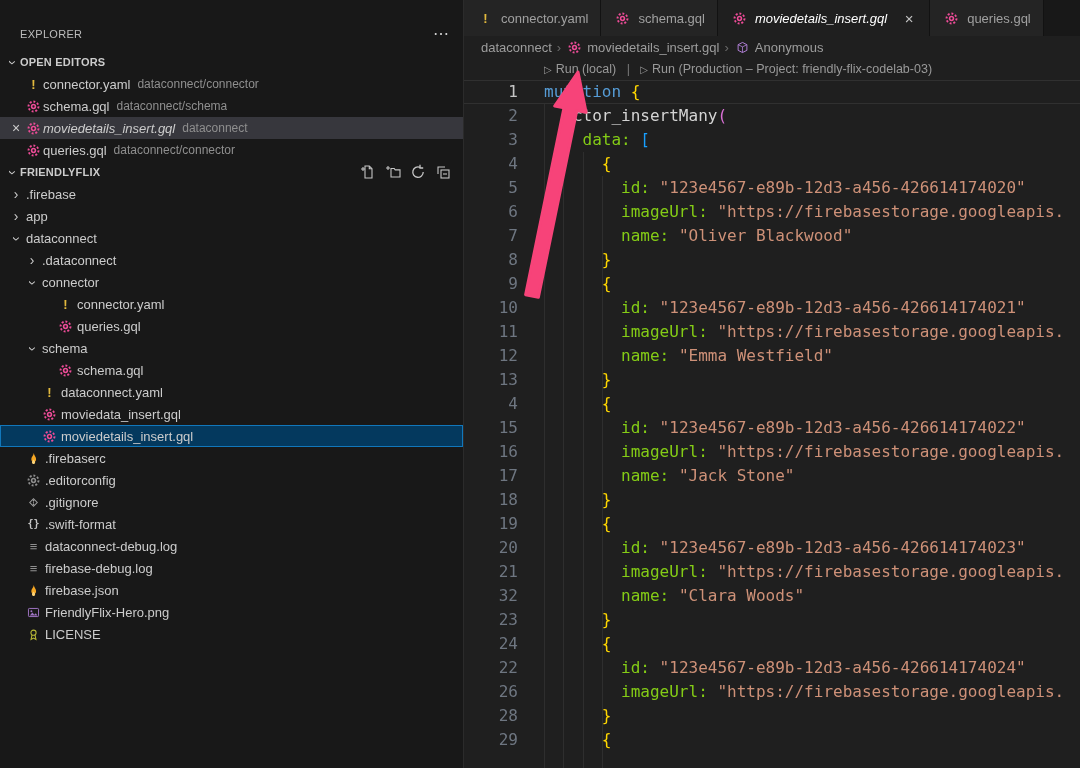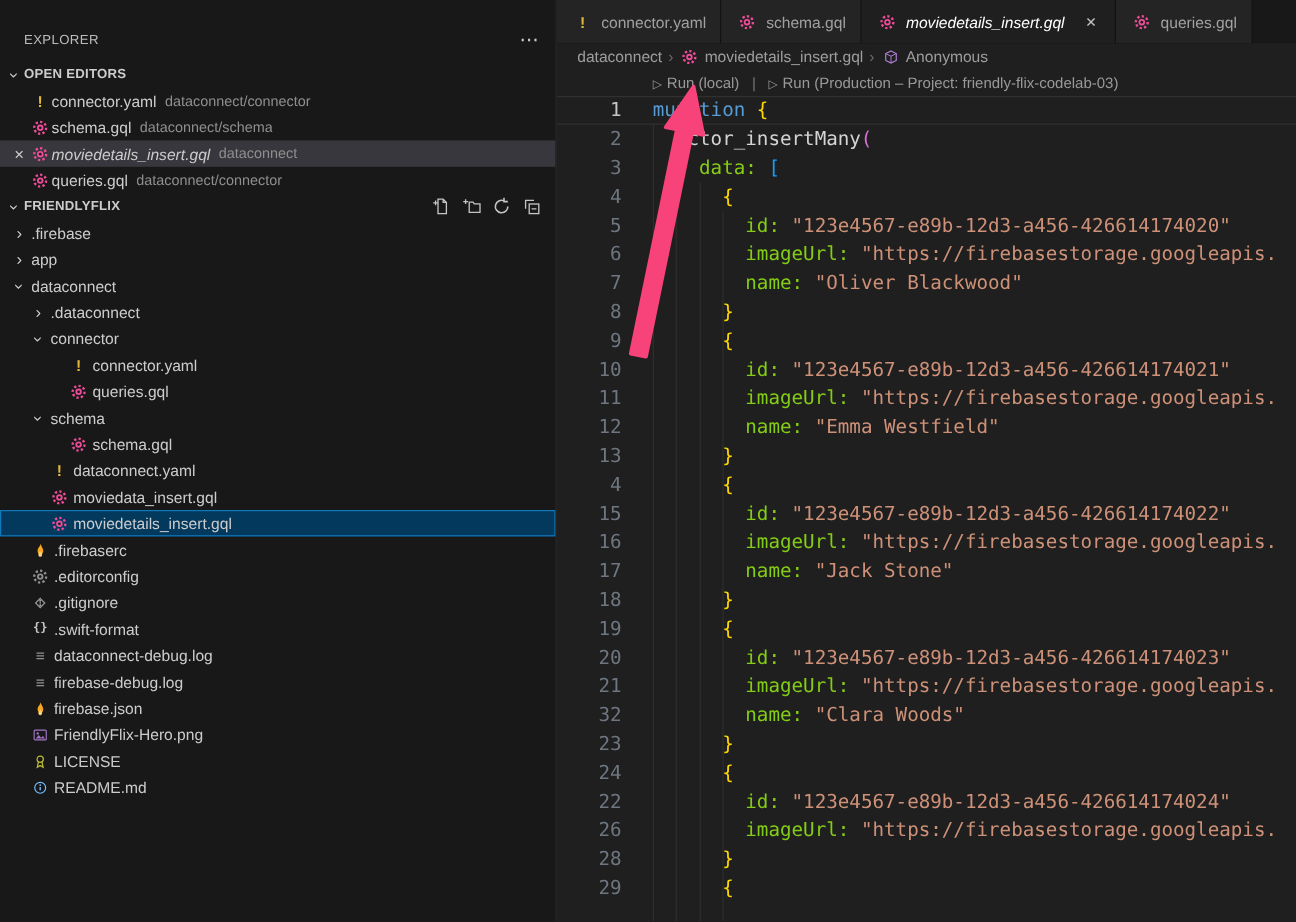--- a/index.html
+++ b/index.html
@@ -361,32 +361,20 @@
         <div class="tree-row">
           <span class="ind" style="width:8px"></span>
           <span class="chev-slot"></span>
           <span class="ic-wrap">
             <svg class="svgic" viewBox="0 0 16 16">
               <circle cx="8" cy="5.8" r="3.2" fill="none" stroke="#b8b837" stroke-width="1.3"></circle>
               <path d="M6.2 8.4L5 14l3-1.7L11 14 9.8 8.4" fill="none" stroke="#b8b837" stroke-width="1.3"></path>
             </svg>
           </span>
           <span class="label">LICENSE</span>
-        </div>
-        <div class="tree-row">
-          <span class="ind" style="width:8px"></span>
-          <span class="chev-slot"></span>
-          <span class="ic-wrap">
-            <svg class="svgic" viewBox="0 0 16 16">
-              <circle cx="8" cy="8" r="5.6" fill="none" stroke="#75beff" stroke-width="1.2"></circle>
-              <path d="M8 7.2v3.4" stroke="#75beff" stroke-width="1.4"></path>
-              <circle cx="8" cy="5.2" r=".9" fill="#75beff"></circle>
-            </svg>
-          </span>
-          <span class="label">README.md</span>
         </div>
       </div>
   </aside>
 
   <main class="editor-area">
     <div class="tab-bar" id="tab-bar">
         <div class="tab">
           <span class="ic-wrap">
             <span class="g-warn">!</span>
           </span>

